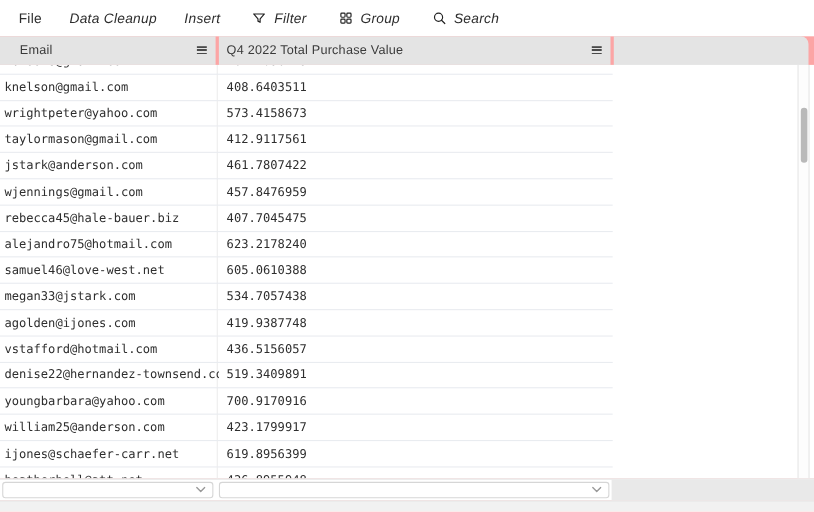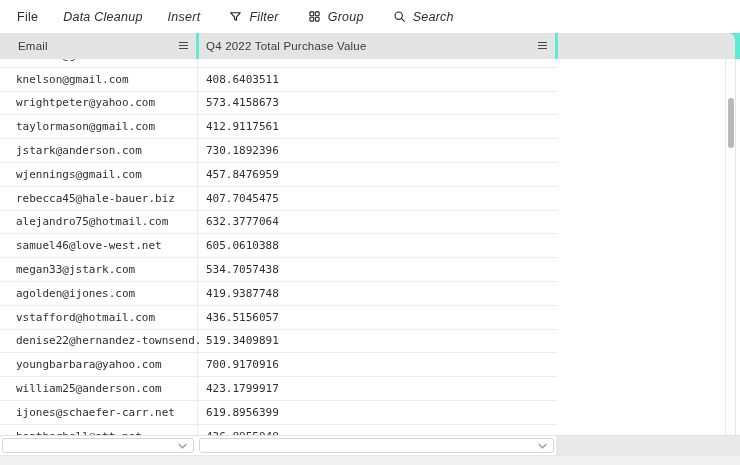--- a/index.html
+++ b/index.html
@@ -1,18 +1,18 @@
 <!DOCTYPE html>
 <html><head>
 <meta charset="utf-8">
 <style>
   * { margin:0; padding:0; box-sizing:border-box; }
   html,body { width:740px; height:465px; overflow:hidden; background:#fff;
               font-family:"Liberation Sans", sans-serif; }
-  .app { position:relative; width:740px; height:465px; background:#5eead4; }
+  .app { position:relative; width:740px; height:465px; background:#fca5a5; }
 
   
   .menubar { position:absolute; top:0; left:0; width:740px; height:33px;
              background:#fff; display:flex; align-items:center; padding-left:17px; }
   .menu-item { display:flex; align-items:center; gap:7px; font-size:12.5px;
                color:#2d2d2d; letter-spacing:.25px; cursor:default; }
   .menu-item + .menu-item { margin-left:25px;font-style:italic; }
   .mi-insert { margin-left:25px;align-items:center; }
   .menu-item svg { display:block; }
 
@@ -30,21 +30,21 @@
 
   
   .grid-body { position:absolute; top:59px; left:0; width:740px; height:376px;
                background:#fff; overflow:hidden; }
   .col-divider { position:absolute; top:0; bottom:0; left:197px; width:1px;
                  background:#ededed; }
   .rows-wrap { position:absolute; top:-15px; left:0; width:557px; }
   .row { position:relative; width:557px; height:23.8px; display:flex;
          align-items:center; border-bottom:1px solid #e9ecf0;
          font-family:"DejaVu Sans Mono", monospace; font-size:11px; color:#2e2e2e; }
-  .cell-email { width:199px; padding-left:16px; overflow:hidden; white-space:nowrap; }
+  .cell-email { width:199px; padding-left:4px; overflow:hidden; white-space:nowrap; }
   .cell-value { padding-left:7px; white-space:nowrap; }
 
   
   .scroll-track { position:absolute; top:0; bottom:0; left:725px; width:11px;
                   background:#fdfdfd; border-left:1px solid #e6e6e6;
                   border-right:1px solid #e6e6e6; }
   .scroll-thumb { position:absolute; top:39px; left:2px; width:6px; height:50px;
                   background:#b9b9b9; border-radius:3px; cursor:pointer; }
 
   
@@ -136,36 +136,36 @@
     <div class="cell-value">573.4158673</div>
   </div>
 
   <div class="row">
     <div class="cell-email">taylormason@gmail.com</div>
     <div class="cell-value">412.9117561</div>
   </div>
 
   <div class="row">
     <div class="cell-email">jstark@anderson.com</div>
-    <div class="cell-value">730.1892396</div>
+    <div class="cell-value">461.7807422</div>
   </div>
 
   <div class="row">
     <div class="cell-email">wjennings@gmail.com</div>
     <div class="cell-value">457.8476959</div>
   </div>
 
   <div class="row">
     <div class="cell-email">rebecca45@hale-bauer.biz</div>
     <div class="cell-value">407.7045475</div>
   </div>
 
   <div class="row">
     <div class="cell-email">alejandro75@hotmail.com</div>
-    <div class="cell-value">632.3777064</div>
+    <div class="cell-value">623.2178240</div>
   </div>
 
   <div class="row">
     <div class="cell-email">samuel46@love-west.net</div>
     <div class="cell-value">605.0610388</div>
   </div>
 
   <div class="row">
     <div class="cell-email">megan33@jstark.com</div>
     <div class="cell-value">534.7057438</div>

